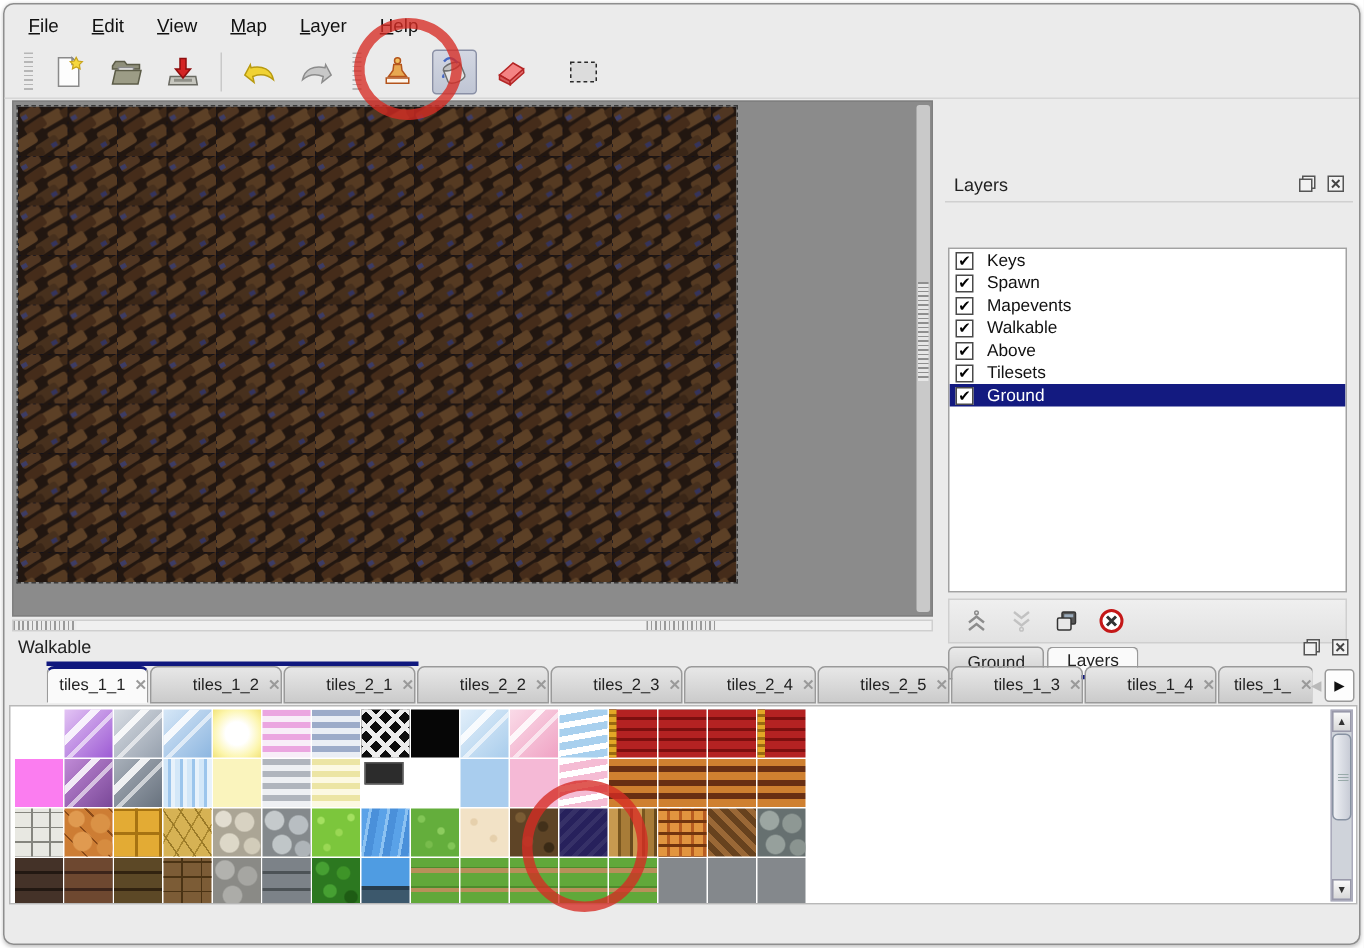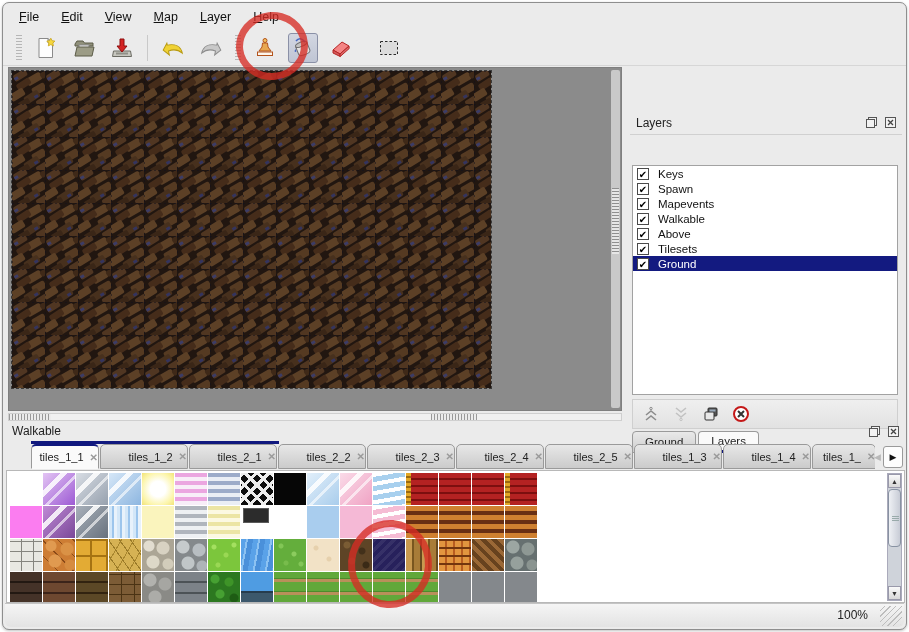--- a/index.html
+++ b/index.html
@@ -67,21 +67,21 @@
   .tilesets-panel { position:absolute; left:3px; top:418px; width:899px; height:184px; }
   .ts-header { position:relative; height:21px; }
   .ts-title { font-size:12px; color:#222; margin-left:6px; line-height:21px; }
   .ts-icons { position:absolute; right:4px; top:3px; display:flex; gap:4px; }
   .ts-tabbase { position:absolute; left:25px; top:20px; width:248px; height:3px; background:#10187e; }
   .ts-tabs { position:absolute; left:25px; top:23px; right:30px; height:26px; display:flex; overflow:hidden; }
   .ts-tab { flex:none; width:88px; height:25px; display:flex; align-items:center; justify-content:flex-end; gap:6px;
             border:1px solid #9a9a9a; border-radius:5px 5px 0 0; margin-right:1px;
             background:linear-gradient(180deg,#e7e7e7,#cbcbcb); font-size:11px; color:#222; }
   .ts-tab.active { width:68px; background:#fafafa; border-top:2px solid #10187e; border-bottom-color:#fafafa; }
-  .ts-tab.truncated { width:64px; overflow:hidden; justify-content:space-between; padding-left:10px; }
+  .ts-tab.truncated { width:64px; overflow:hidden; justify-content:flex-end; padding-left:10px; }
   .tab-close { color:#9a9a9a; font-size:10px; font-weight:bold; }
   .ts-scroll { position:absolute; right:2px; top:25px; display:flex; align-items:center; gap:2px; }
   .ts-arrow { font-size:9px; }
   .ts-arrow.left { color:#b9b9b9; }
   .ts-arrow.right { width:20px; height:22px; border:1px solid #9a9a9a; border-radius:3px; background:#fdfdfd;
                     display:flex; align-items:center; justify-content:center; color:#111; }
   .palette { position:absolute; left:0; top:49px; width:899px; height:133px; background:#fff; border:1px solid #b8b8b8; overflow:hidden; }
   .tile-grid { position:absolute; left:3px; top:2px; display:grid; grid-template-columns:repeat(16,32px); grid-auto-rows:32px; gap:1px; }
   .tile { width:32px; height:32px; position:relative; }
   .pal-vscroll { position:absolute; right:2px; top:2px; width:15px; height:128px; background:#cfd3da; border:1px solid #aab; }
@@ -557,22 +557,18 @@
             <div class="tile t-brick-gl"></div>
           </div>
       <div class="pal-vscroll">
         <div class="pv-btn pv-up">▲</div>
         <div class="pv-thumb"></div>
         <div class="pv-btn pv-down">▼</div>
       </div>
     </div>
   </div>
 
-  <div class="statusbar">
-    <span class="status-zoom">100%</span>
-    <span class="resize-grip"></span>
-  </div>
 
 </div>
 
 <div class="annot annot-tool"></div>
 <div class="annot annot-tile"></div>
 </div>
 
 </body></html>

